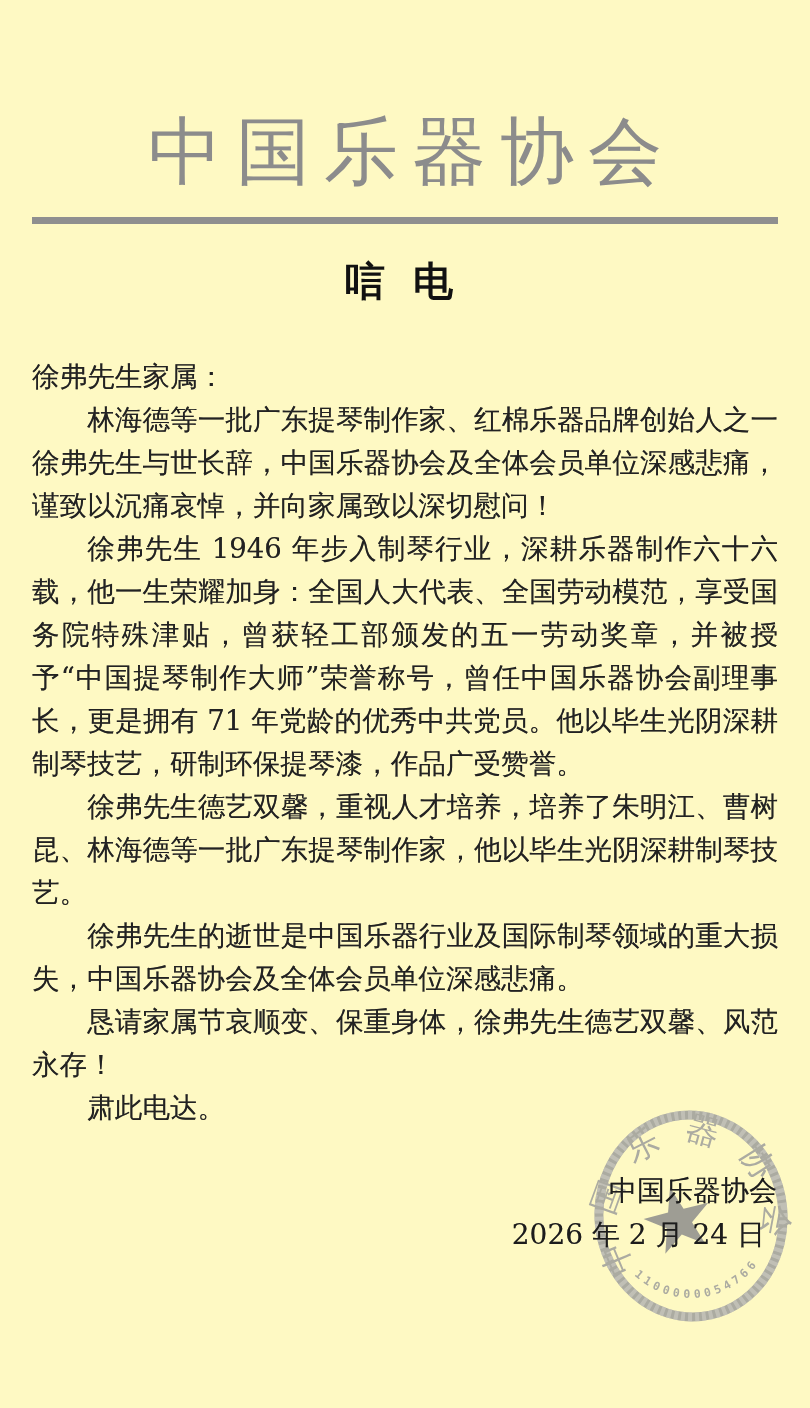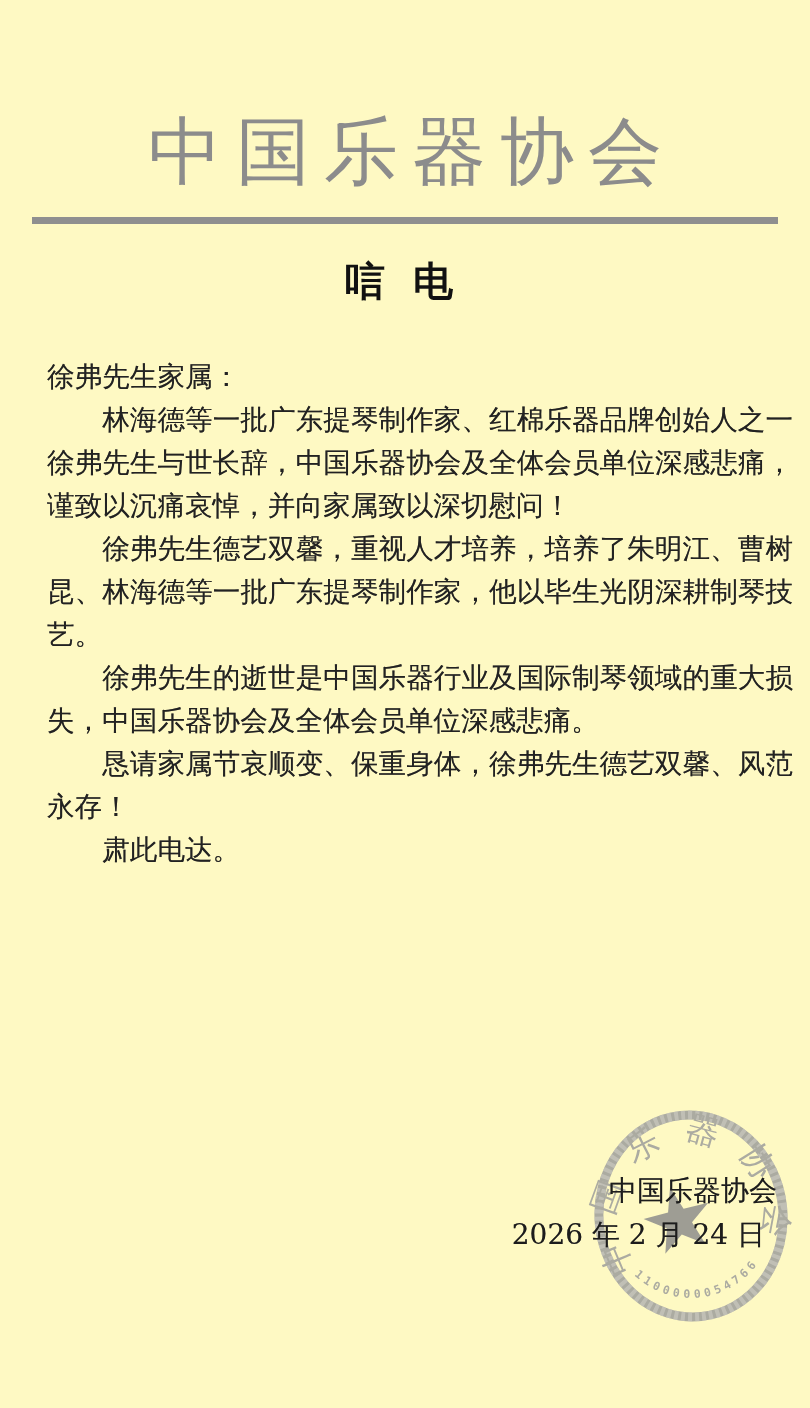--- a/index.html
+++ b/index.html
@@ -45,21 +45,20 @@
   .letter-body {
     position: absolute;
     top: 355px; left: 32px;
     width: 746px;
     font-size: 27.6px;
     line-height: 43px;
     text-align: justify;
     text-justify: inter-ideograph;
     color: #222222;
     text-shadow: 0 0 0.6px rgba(40,40,40,0.55);
-    margin-left: 15px;
   }
   .letter-body p { margin: 0; }
   .letter-body p.para { text-indent: 2em; }
   .signature-org {
     position: absolute;
     top: 1174px; right: 33px;
     font-size: 28px;
     line-height: 1.2;
     color: #1c1c1c;
     z-index: 3;
@@ -100,20 +99,21 @@
 
   <div class="letterhead">中国乐器协会</div>
 
   <div class="divider"></div>
 
   <div class="doc-title">唁电</div>
 
   <div class="letter-body">
     <p class="salutation">徐弗先生家属：</p>
     <p class="para">林海德等一批广东提琴制作家、红棉乐器品牌创始人之一徐弗先生与世长辞，中国乐器协会及全体会员单位深感悲痛，谨致以沉痛哀悼，并向家属致以深切慰问！</p>
+    <p class="para">徐弗先生 1946 年步入制琴行业，深耕乐器制作六十六载，他一生荣耀加身：全国人大代表、全国劳动模范，享受国务院特殊津贴，曾获轻工部颁发的五一劳动奖章，并被授予“中国提琴制作大师”荣誉称号，曾任中国乐器协会副理事长，更是拥有 71 年党龄的优秀中共党员。他以毕生光阴深耕制琴技艺，研制环保提琴漆，作品广受赞誉。</p>
     <p class="para">徐弗先生德艺双馨，重视人才培养，培养了朱明江、曹树昆、林海德等一批广东提琴制作家，他以毕生光阴深耕制琴技艺。</p>
     <p class="para">徐弗先生的逝世是中国乐器行业及国际制琴领域的重大损失，中国乐器协会及全体会员单位深感悲痛。</p>
     <p class="para">恳请家属节哀顺变、保重身体，徐弗先生德艺双馨、风范永存！</p>
     <p class="para">肃此电达。</p>
   </div>
 
   <div class="signature-org">中国乐器协会</div>
 
   <div class="signature-date">2026 年 2 月 24 日</div>
 

